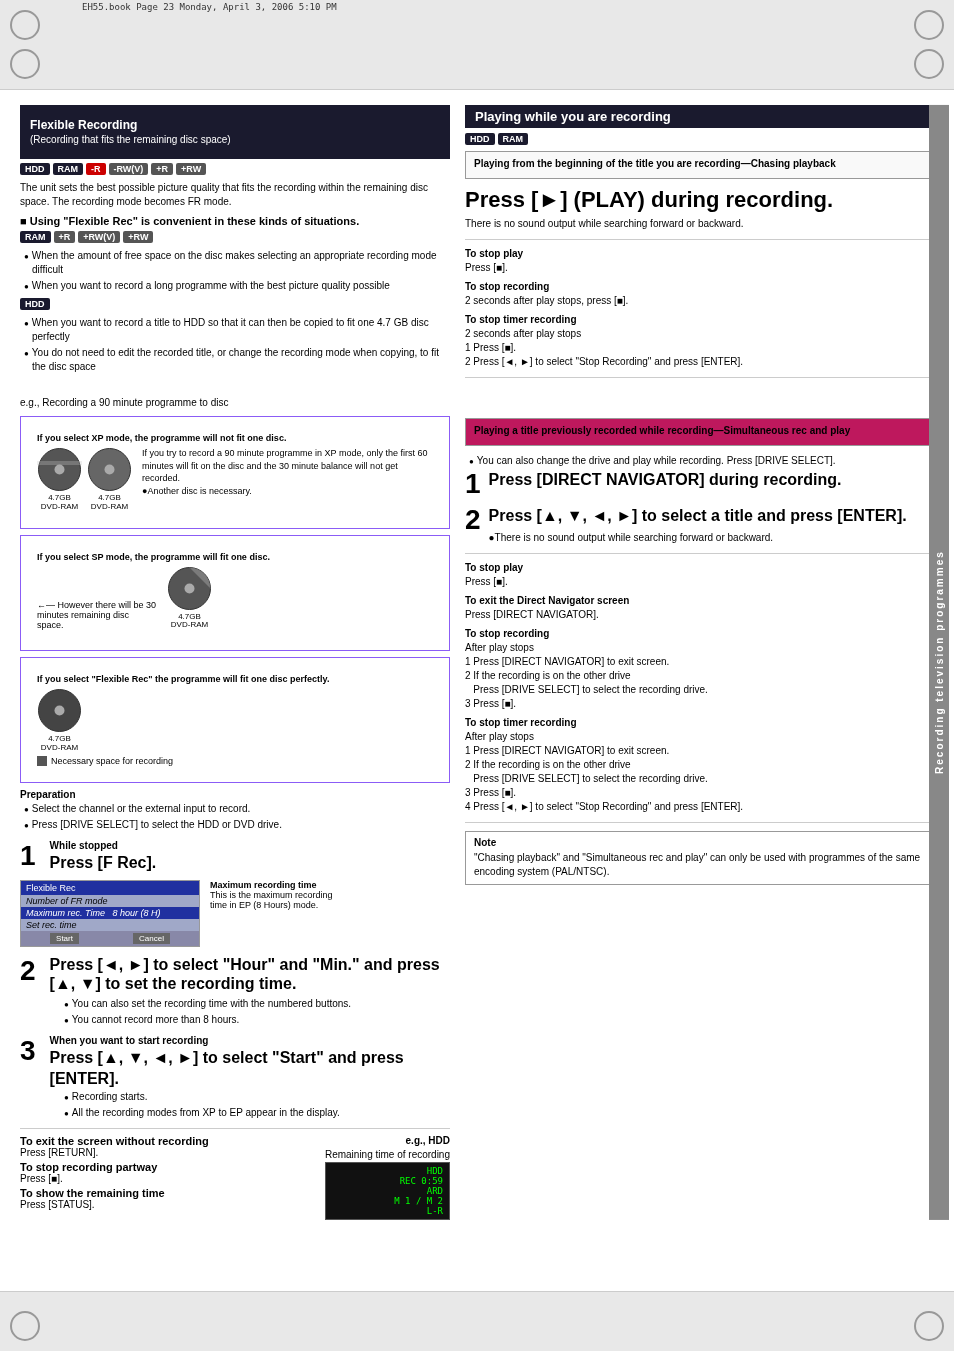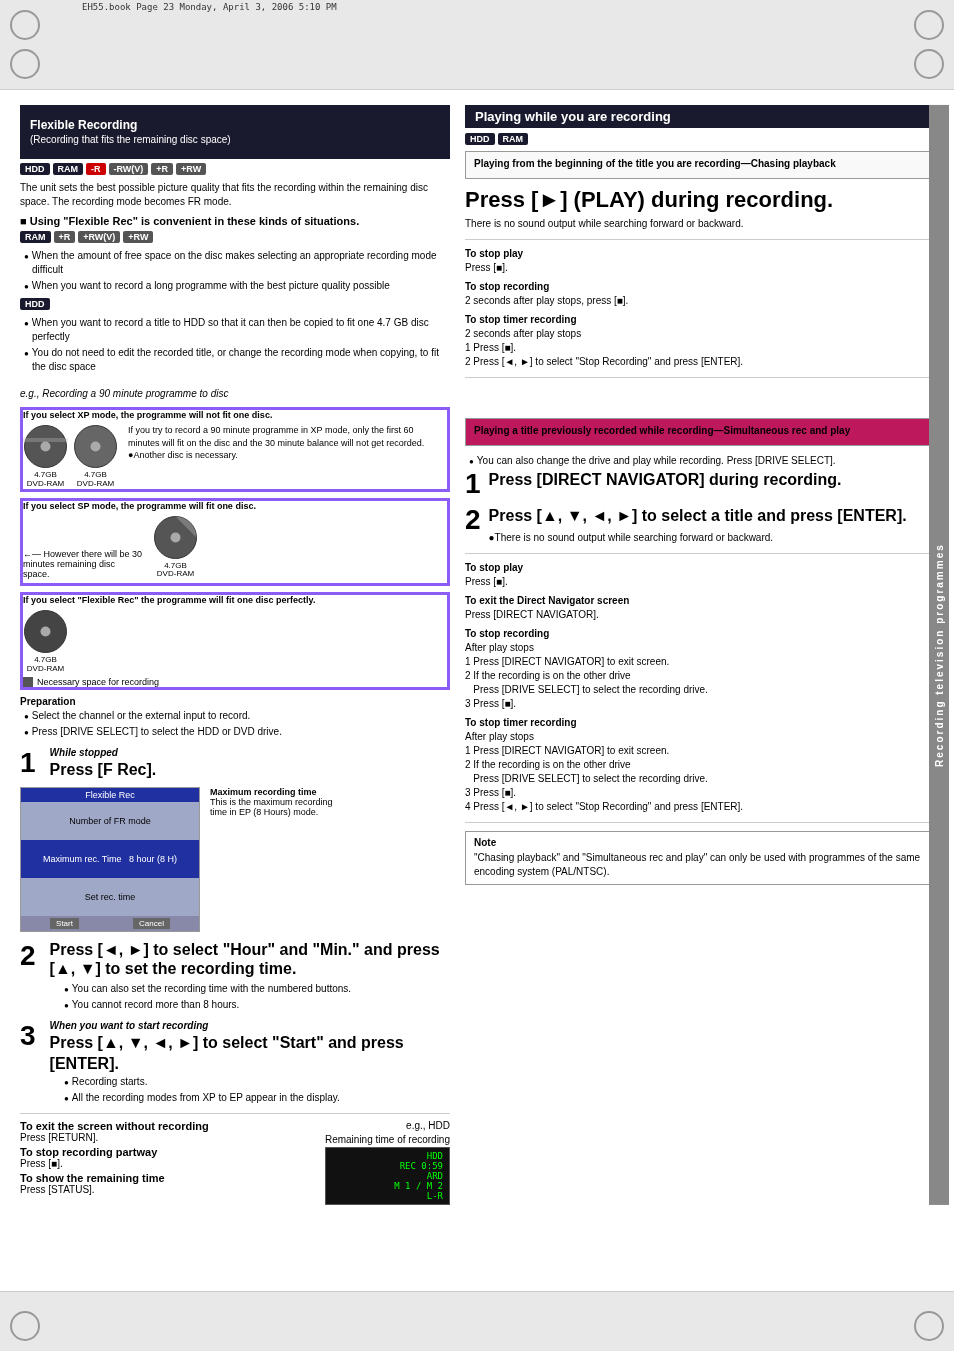--- a/index.html
+++ b/index.html
@@ -115,23 +115,23 @@
       margin-bottom: 2px;
     }
     .bullet-item::before {
       content: "●";
       font-size: 8px;
       margin-right: 3px;
     }
 
     
     .diagram-box {
-      border: 3px solid #8b5cf6;
+      border: 1px solid #8b5cf6;
       margin: 6px 0;
-      padding: 0;
+      padding: 16px;
       font-size: 9px;
       background: #fff;
     }
     .diagram-title {
       font-weight: bold;
       font-size: 9px;
       margin-bottom: 4px;
     }
     .diagram-content {
       display: flex;
@@ -150,21 +150,20 @@
     }
 
     
     .step-container {
       margin: 8px 0;
     }
     .step-label {
       font-size: 10px;
       font-weight: bold;
       margin-bottom: 2px;
-      font-style: italic;
     }
     .step-big {
       font-size: 16px;
       font-weight: bold;
       line-height: 1.2;
       margin-bottom: 4px;
     }
     .step-number-big {
       font-size: 28px;
       font-weight: bold;
@@ -300,32 +299,32 @@
       font-weight: bold;
       font-size: 10px;
       margin-bottom: 2px;
     }
 
     .flexible-rec-screen {
       border: 1px solid #999;
       background: #a0a8c8;
       width: 180px;
       font-size: 9px;
-      text-align: center;
     }
     .frs-title {
       background: #2030a0;
       color: #fff;
       padding: 2px 5px;
       font-size: 9px;
     }
     .frs-row {
-      padding: 14px 5px;
+      padding: 1px 5px;
       font-size: 9px;
       color: #000;
+      font-style: italic;
     }
     .frs-highlight {
       background: #2030a0;
       color: #fff;
     }
     .frs-footer {
       display: flex;
       justify-content: space-around;
       background: #8888a8;
       padding: 2px;
@@ -434,21 +433,21 @@
 
       <div class="bullet-item">When the amount of free space on the disc makes selecting an appropriate recording mode difficult</div>
       <div class="bullet-item">When you want to record a long programme with the best picture quality possible</div>
 
       <div class="badge-row" style="margin-top:5px;">
         <span class="badge badge-hdd">HDD</span>
       </div>
       <div class="bullet-item">When you want to record a title to HDD so that it can then be copied to fit one 4.7 GB disc perfectly</div>
       <div class="bullet-item">You do not need to edit the recorded title, or change the recording mode when copying, to fit the disc space</div>
 
-      <p class="body-text" style="margin-top:13px;font-style:italic;">e.g., Recording a 90 minute programme to disc</p>
+      <p class="body-text" style="margin-top:22px;">e.g., Recording a 90 minute programme to disc</p>
 
       <div class="diagram-box">
         <div class="diagram-title">If you select XP mode, the programme will not fit one disc.</div>
         <div class="diagram-content">
           <div class="disc-group">
 
             <div style="text-align:center;">
               <svg width="45" height="45" viewBox="0 0 45 45">
                 <circle cx="22.5" cy="22.5" r="21" fill="#555" stroke="#333" stroke-width="1"></circle>
                 <circle cx="22.5" cy="22.5" r="5" fill="#aaa"></circle>
@@ -575,21 +574,21 @@
             <div style="margin-top:3px;">
               <strong>To stop recording partway</strong>
             </div>
             <div style="font-size:10px;">Press [■].</div>
             <div style="margin-top:3px;">
               <strong>To show the remaining time</strong>
             </div>
             <div style="font-size:10px;">Press [STATUS].</div>
           </div>
           <div style="text-align:right;">
-            <div style="font-size:10px; font-weight:normal; margin-bottom:3px;">e.g., HDD</div>
+            <div style="font-size:10px; font-weight:bold; margin-bottom:3px;">e.g., HDD</div>
             <div style="font-size:10px; margin-bottom:2px;">Remaining time of recording</div>
 
             <div style="background:#111; color:#0f0; font-family:monospace; font-size:9px; padding:3px 6px; border:1px solid #555; text-align:right;">
               HDD<br>REC 0:59<br>ARD<br>M 1 / M 2<br>L-R
             </div>
           </div>
         </div>
       </div>
 
     </div>

